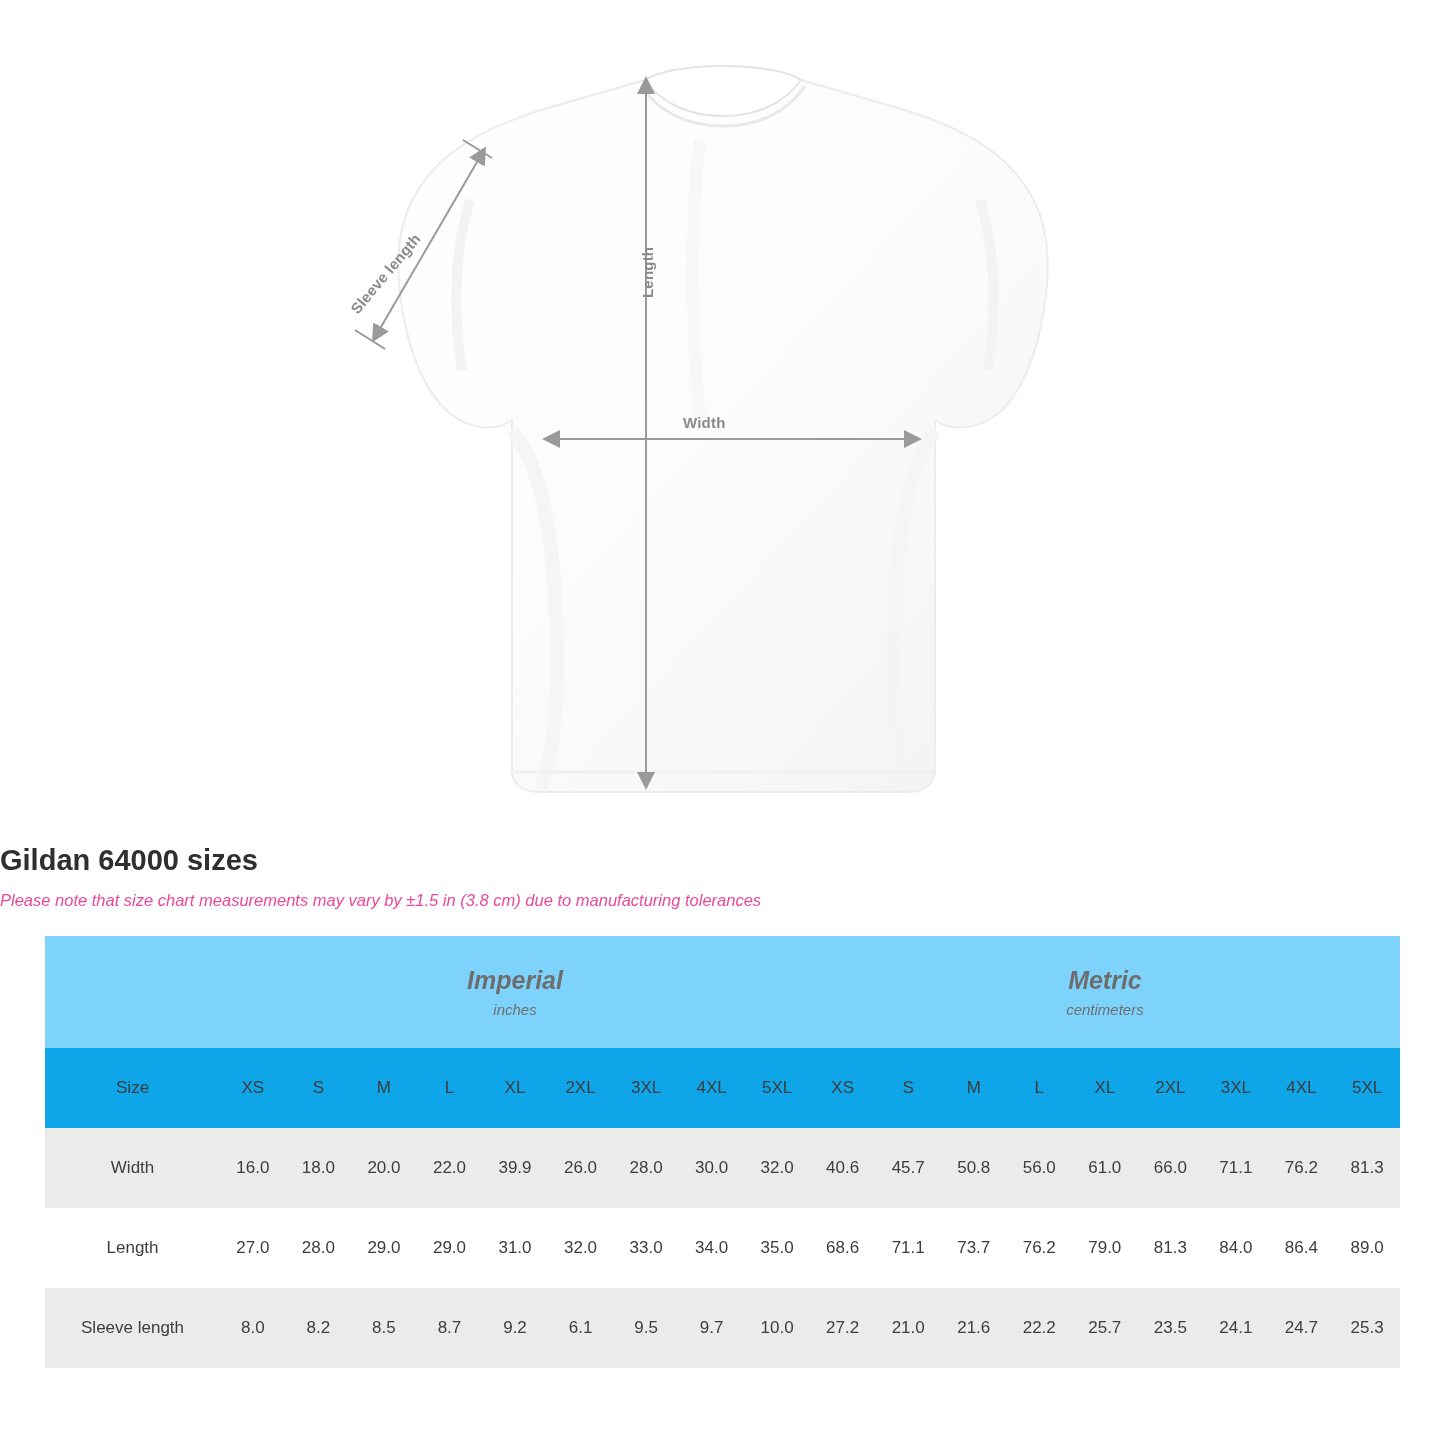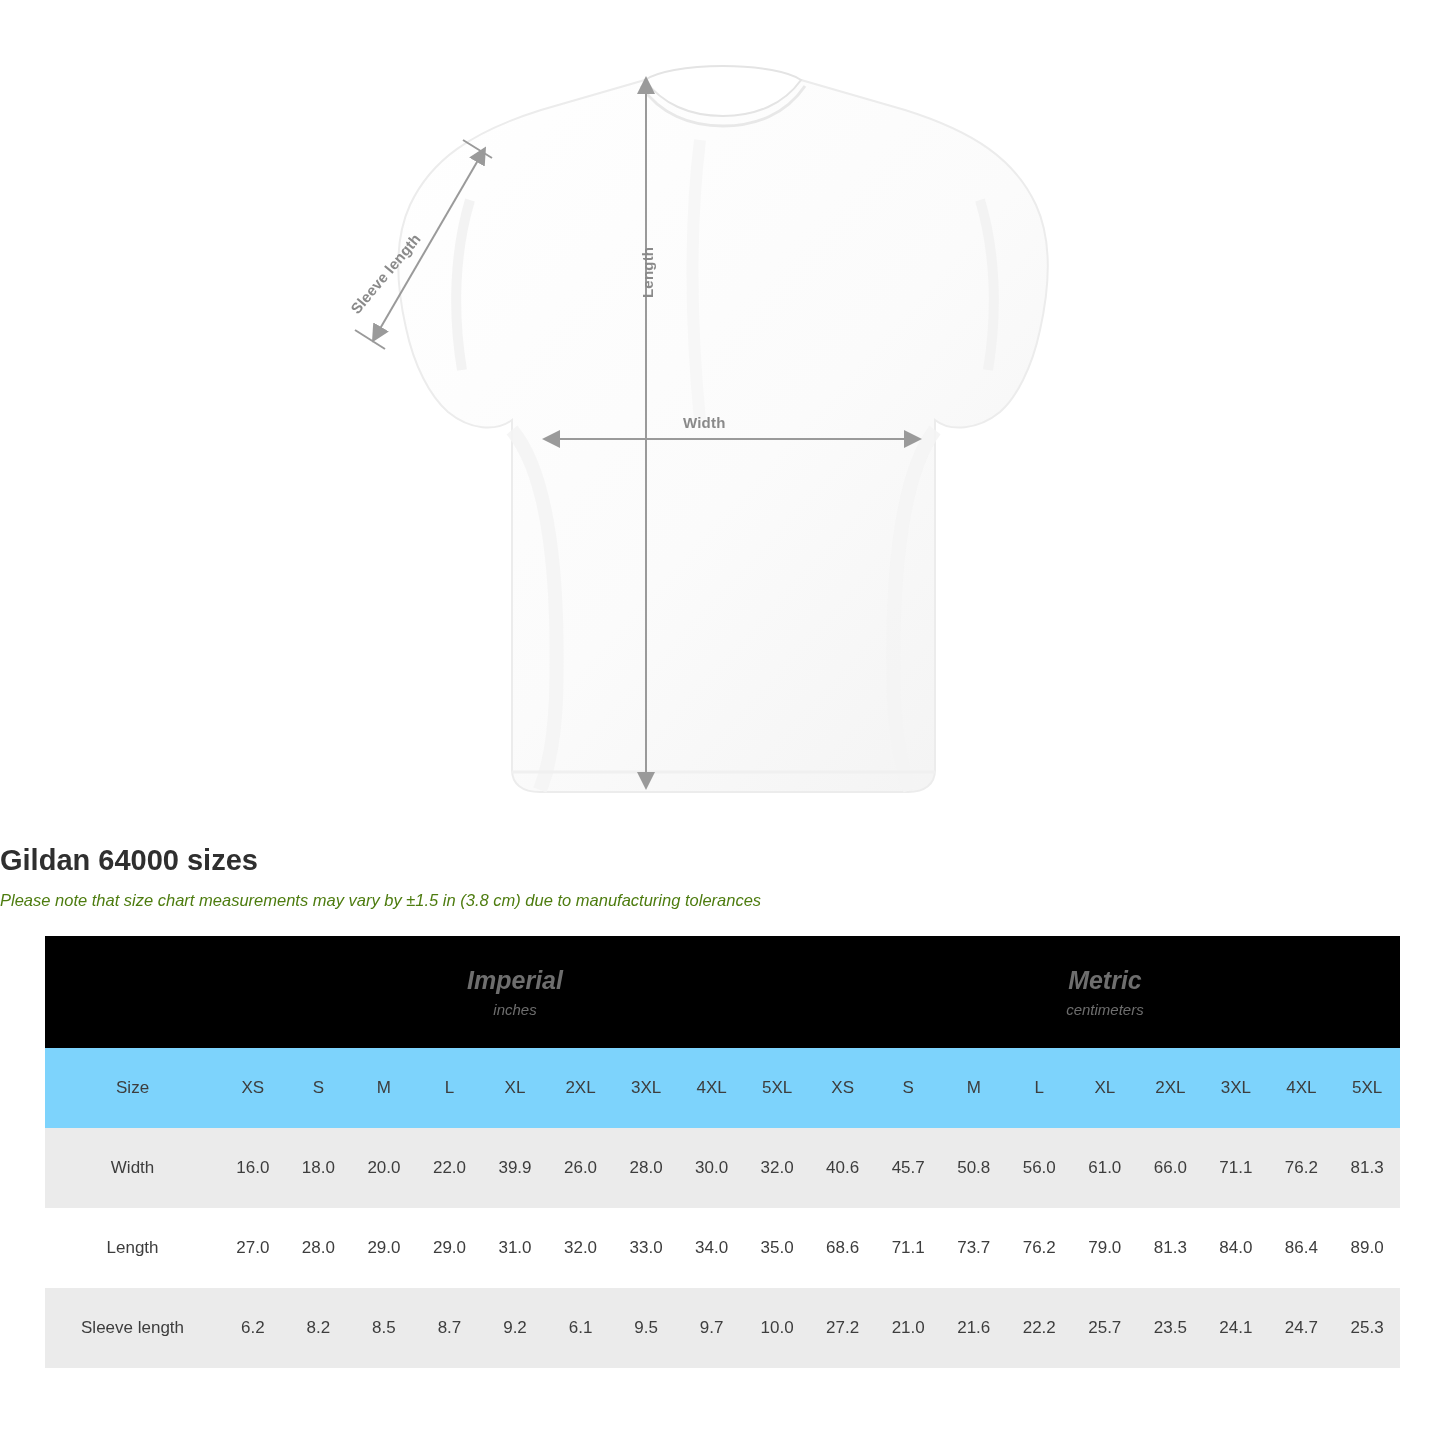--- a/index.html
+++ b/index.html
@@ -60,60 +60,60 @@
   }
   .chart-title {
     font-size: 29px;
     font-weight: bold;
     color: #2f2f2f;
     margin: 0 0 14px 0;
   }
   .chart-note {
     font-size: 16.5px;
     font-style: italic;
-    color: #4d7c0f;
+    color: #ec4899;
     margin: 0;
   }
 
   
   .table-wrap {
     margin: 26px 45px 0 45px;
   }
   table.size-table {
     border-collapse: collapse;
     width: 1355px;
     table-layout: fixed;
   }
   table.size-table td, table.size-table th {
     text-align: center;
     font-weight: normal;
   }
 
   .unit-row td {
-    background: #000000;
+    background: #7dd3fc;
     height: 110px;
     vertical-align: middle;
   }
   .unit-name {
     font-size: 25px;
     font-weight: bold;
     font-style: italic;
     color: #6e6e6e;
     display: block;
     margin-bottom: 6px;
   }
   .unit-sub {
     font-size: 15px;
     font-style: italic;
     color: #6e6e6e;
     display: block;
   }
 
   .header-row td {
-    background: #7dd3fc;
+    background: #0ea5e9;
     height: 78px;
     font-size: 17px;
     font-weight: bold;
     color: #3d3d3d;
   }
   .header-row td.rowlabel {
     font-size: 17px;
   }
 
   .data-row td {
@@ -300,21 +300,21 @@
         <td>76.2</td>
         <td>79.0</td>
         <td>81.3</td>
         <td>84.0</td>
         <td>86.4</td>
         <td>89.0</td>
       </tr>
 
       <tr class="data-row shaded">
         <td class="rowlabel">Sleeve length</td>
-        <td>6.2</td>
+        <td>8.0</td>
         <td>8.2</td>
         <td>8.5</td>
         <td>8.7</td>
         <td>9.2</td>
         <td>6.1</td>
         <td>9.5</td>
         <td>9.7</td>
         <td>10.0</td>
         <td>27.2</td>
         <td>21.0</td>

